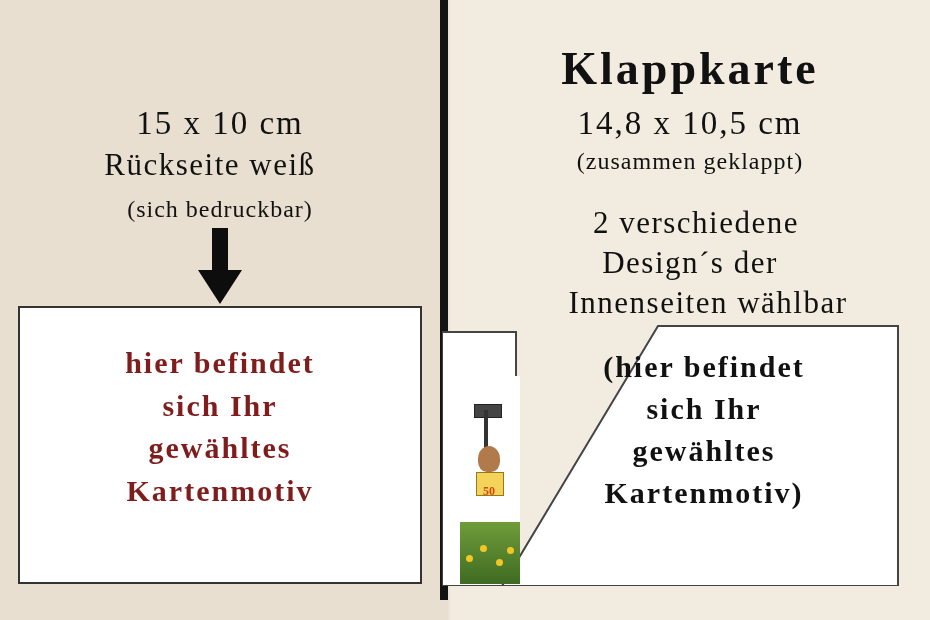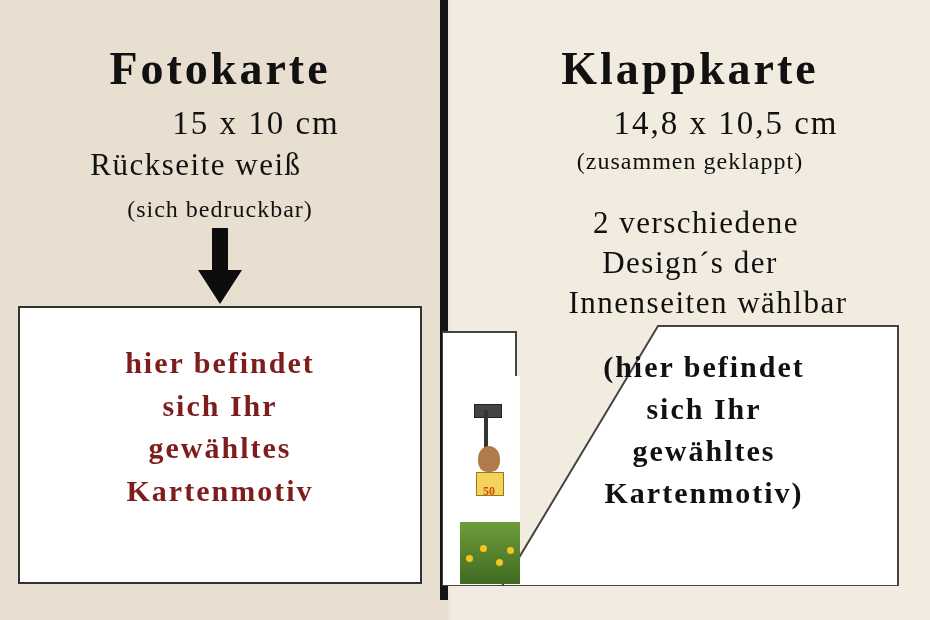--- a/index.html
+++ b/index.html
@@ -58,21 +58,20 @@
   .line {
     position: absolute;
     width: 100%;
     text-align: center;
     color: #111;
     white-space: nowrap;
   }
   .big {
     font-size: 33px;
     letter-spacing: 2px;
-    margin-left: 36px;
   }
   .mid {
     font-size: 31px;
     letter-spacing: 1.5px;
   }
   .small {
     font-size: 24px;
     letter-spacing: 1px;
   }
 
@@ -199,23 +198,22 @@
 </head>
 <body>
 
 <div id="stage">
 
   <div class="panel-left"></div>
   <div class="panel-right"></div>
   <div class="divider"></div>
   <div class="divider-gap"></div>
 
-  <div class="title" style="left:0; width:440px; top:42px;">Fotokarte</div>
   <div class="line big" style="left:0; width:440px; top:105px;">15 x 10 cm</div>
-  <div class="line mid" style="left:0; width:392px; top:147px;">Rückseite weiß</div>
+  <div class="line mid" style="left:14px; width:392px; top:147px;">Rückseite weiß</div>
   <div class="line small" style="left:0; width:440px; top:196px;">(sich bedruckbar)</div>
 
   <svg class="arrow" viewBox="0 0 48 78">
     <polygon points="16,0 32,0 32,42 46,42 24,76 2,42 16,42" fill="#0d0d0d"></polygon>
   </svg>
 
   <div class="photo-card">
     <div class="photo-card-text">
       <div>hier befindet</div>
       <div>sich Ihr</div>

